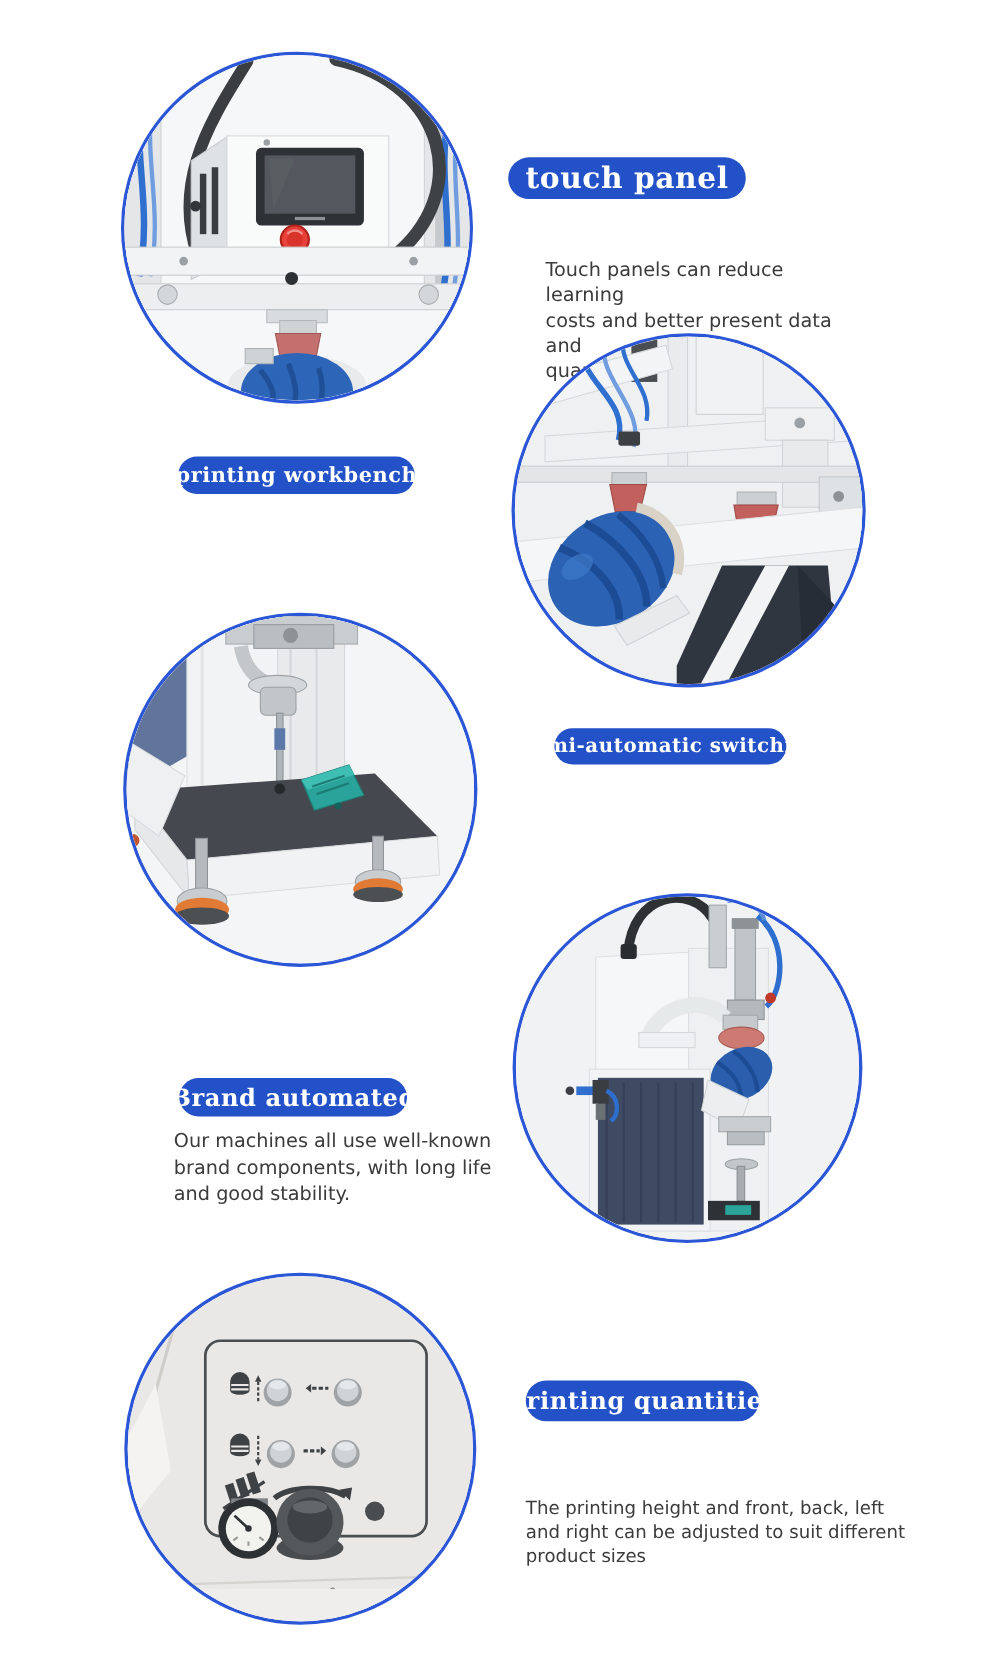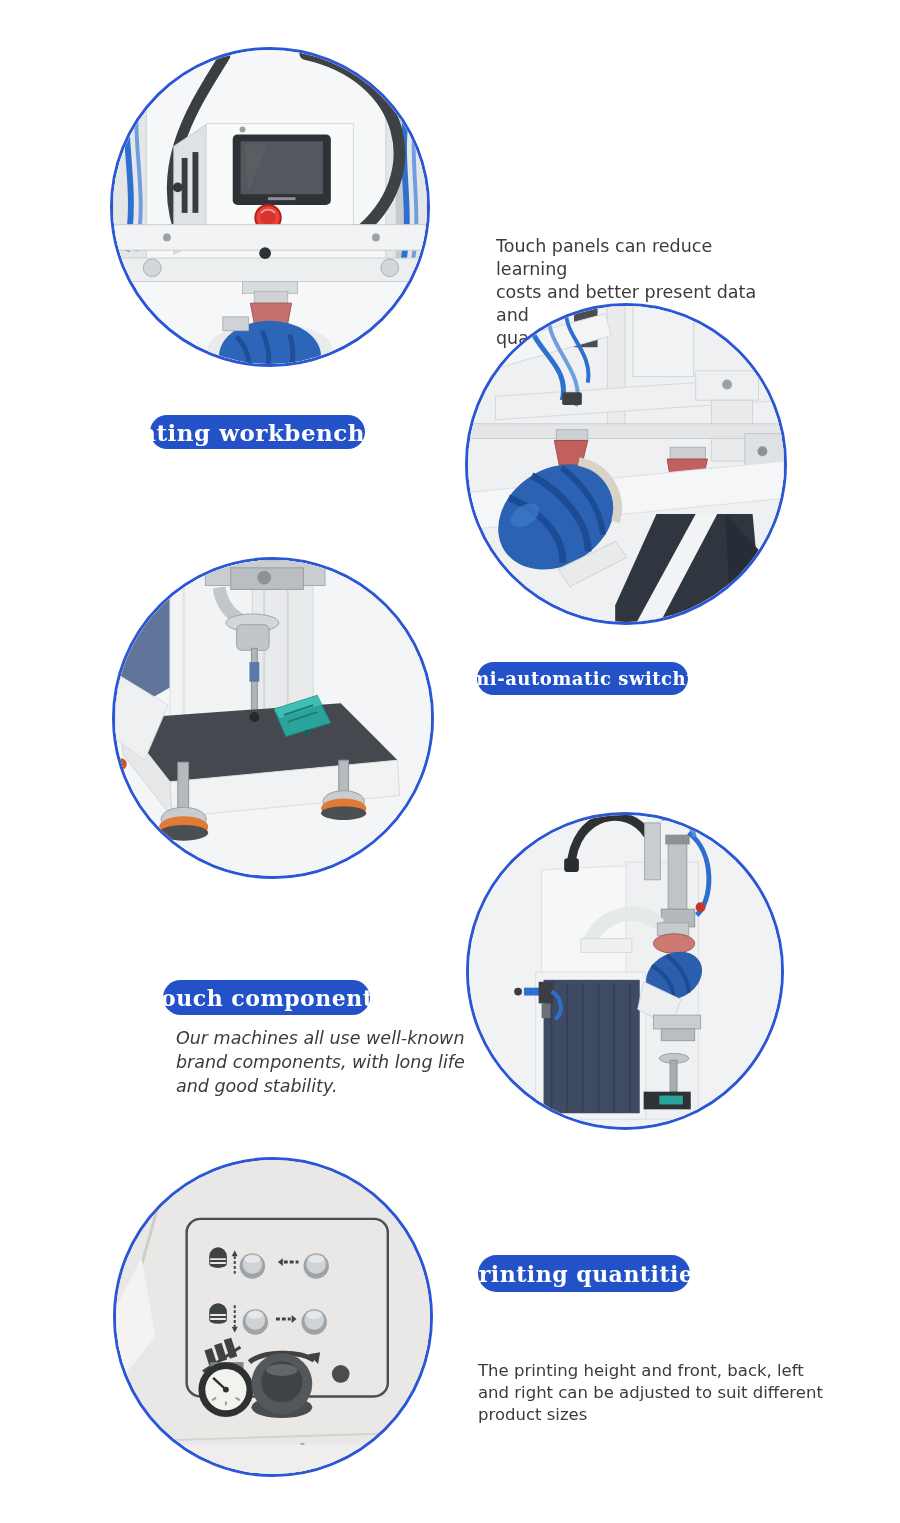--- a/index.html
+++ b/index.html
@@ -42,28 +42,28 @@
     color:var(--body-text);
     font-size:17.5px;
     line-height:23px;
     white-space:pre-line;
   }
   
   .c1{left:110px;top:47px;width:320px;height:320px;}
   .p1{left:462px;top:143px;width:216px;height:38px;font-size:27px;}
   .d1{left:496px;top:191px;width:290px;margin-top:44px;}
   .c2{left:465px;top:303px;width:322px;height:322px;}
-  .p2{left:150px;top:415px;width:215px;height:34px;font-size:23px;justify-content:flex-end;}
+  .p2{left:162px;top:415px;width:215px;height:34px;font-size:19px;}
   .d2{left:166px;top:460px;width:310px;}
   .c3{left:112px;top:557px;width:322px;height:322px;}
-  .p3{left:477px;top:662px;width:211px;height:33px;font-size:18px;}
+  .p3{left:504px;top:662px;width:211px;height:33px;font-size:18px;}
   .d3{left:466px;top:714px;width:410px;line-height:22px;}
   .c4{left:466px;top:812px;width:318px;height:318px;}
   .p4{left:163px;top:980px;width:207px;height:35px;font-size:22px;}
-  .d4{left:176px;top:1026px;width:300px;line-height:24px;font-style:italic;}
+  .d4{left:158px;top:1026px;width:300px;line-height:24px;}
   .c5{left:113px;top:1157px;width:320px;height:320px;}
   .p5{left:478px;top:1255px;width:212px;height:37px;font-size:22px;}
   .d5{left:478px;top:1360px;width:350px;font-size:16.5px;line-height:22px;}
 </style>
 </head>
 <body>
 
 <div class="page">
 
   <div class="photo-circle c1">
@@ -112,20 +112,23 @@
       <rect x="144" y="246" width="34" height="12" fill="#cfd3d5" stroke="#b2b6b9"></rect>
       <polygon points="140,258 182,258 177,284 145,284" fill="#c4706e" stroke="#a25553"></polygon>
 
       <ellipse cx="160" cy="306" rx="64" ry="28" fill="#e8eaec"></ellipse>
       <ellipse cx="160" cy="312" rx="52" ry="36" fill="#2d66b8"></ellipse>
       <path d="M126,292 C138,306 140,318 136,320" stroke="#1f4f96" stroke-width="5" fill="none"></path>
       <path d="M152,286 C158,300 160,314 158,320" stroke="#1f4f96" stroke-width="5" fill="none"></path>
       <path d="M180,290 C184,302 184,314 182,320" stroke="#1f4f96" stroke-width="5" fill="none"></path>
       <rect x="112" y="272" width="26" height="14" fill="#cfd3d6" stroke="#aeb2b5"></rect>
     </svg>
+  </div>
+  <div class="pill p1">
+    <span>touch panel</span>
   </div>
   <div class="desc d1">Touch panels can reduce learning
  costs and better present data and
 quantities</div>
 
   <div class="photo-circle c2">
     <svg viewBox="0 0 322 322">
       <rect x="0" y="0" width="322" height="322" fill="#eef0f2"></rect>
 
       <rect x="142" y="0" width="18" height="125" fill="#e9ebed" stroke="#d2d5d7"></rect>
@@ -281,21 +284,21 @@
         <rect x="188" y="204" width="48" height="14" fill="#c9cdd0" stroke="#a3a8ac"></rect>
         <rect x="196" y="218" width="34" height="12" fill="#b9bec2" stroke="#979ca0"></rect>
         <ellipse cx="209" cy="248" rx="15" ry="5" fill="#c3c7ca" stroke="#9aa0a3"></ellipse>
         <rect x="205" y="250" width="7" height="32" fill="#a8adb1" stroke="#8a8f93"></rect>
         <rect x="178" y="282" width="48" height="18" fill="#2e3236"></rect>
         <rect x="194" y="286" width="24" height="9" fill="#2aa39a"></rect>
       </g>
     </svg>
   </div>
   <div class="pill p4">
-    <span>Touch components</span>
+    <span>Brand automated</span>
   </div>
   <div class="desc d4">Our machines all use well-known
 brand components, with long life
 and good stability.</div>
 
   <div class="photo-circle c5">
     <svg viewBox="0 0 320 320">
       <rect x="0" y="0" width="320" height="320" fill="#e9e8e6"></rect>
       <line x1="56" y1="0" x2="14" y2="150" stroke="#cfcdc9" stroke-width="3"></line>
       <polygon points="0,150 26,100 40,180 0,230" fill="#f4f3f1"></polygon>

